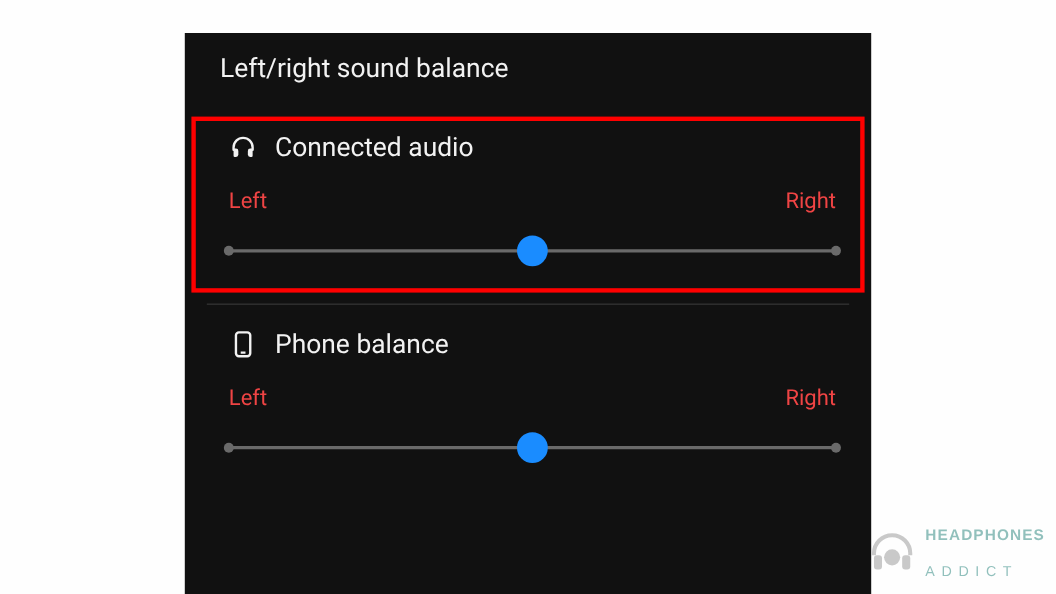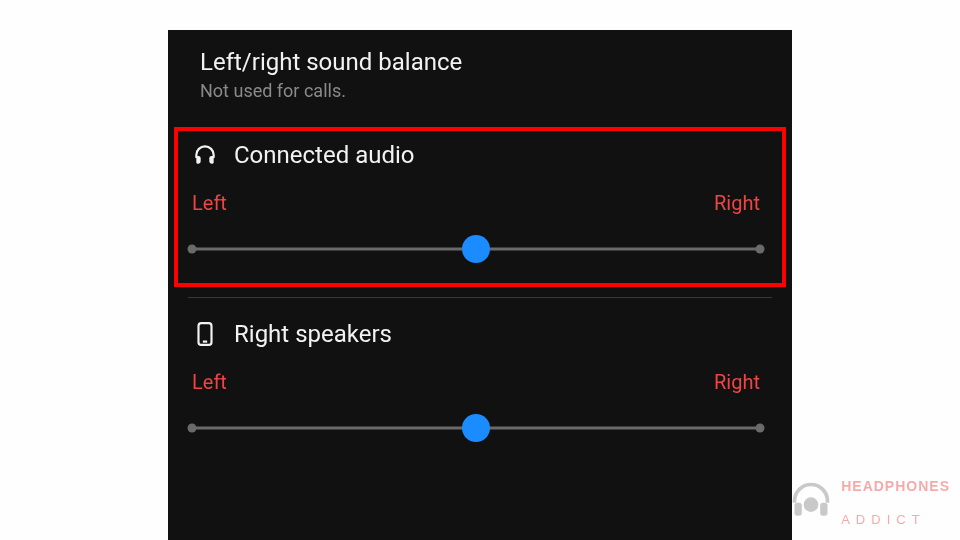--- a/index.html
+++ b/index.html
@@ -22,21 +22,21 @@
     color: #f2f2f2;
     font-size: 24px;
     font-weight: 400;
     margin-bottom: 4px;
   }
   .subtitle {
     color: #8a8a8a;
     font-size: 18px;
   }
   .section {
-    padding: 22px 20px 34px 12px;
+    padding: 22px 20px 34px 28px;
     position: relative;
     text-align: center;
   }
   .highlight-box {
     position: absolute;
     top: 8px;
     left: 6px;
     right: 6px;
     bottom: 10px;
     border: 4px solid #ff0000;
@@ -106,38 +106,38 @@
   .divider {
     height: 1px;
     background: #3a3a3a;
     margin: 0 20px;
   }
   .watermark {
     position: absolute;
     right: 10px;
     bottom: 14px;
     display: flex;
+    align-items: center;
     gap: 8px;
     opacity: 0.45;
-    color: #ef4444;
+    color: #0f766e;
     font-family: Arial, sans-serif;
   }
   .watermark-icon { width: 44px; height: 44px; }
   .watermark-text { line-height: 1; }
   .wm-top { font-size: 14px; font-weight: 700; letter-spacing: 1px; }
   .wm-bot { font-size: 13px; letter-spacing: 6px; margin-top: 20px; }
 </style>
 </head>
 <body>
 
 <div class="phone-panel">
 
   <div class="header">
     <div class="title">Left/right sound balance</div>
-    <div class="subtitle">Not used for calls.</div>
   </div>
 
   <div class="section">
     <div class="highlight-box"></div>
     <div class="section-head">
       <span class="icon">
         <svg viewBox="0 0 24 24" fill="none" stroke="#f2f2f2" stroke-width="2" stroke-linecap="round">
           <path d="M4 14v-2a8 8 0 0 1 16 0v2"></path>
           <path d="M4 14v5a1 1 0 0 0 1 1h1a2 2 0 0 0 2-2v-3a2 2 0 0 0-2-2H4z" fill="#f2f2f2" stroke="none"></path>
           <path d="M20 14v5a1 1 0 0 1-1 1h-1a2 2 0 0 1-2-2v-3a2 2 0 0 1 2-2h2z" fill="#f2f2f2" stroke="none"></path>
@@ -160,21 +160,21 @@
   <div class="divider"></div>
 
   <div class="section">
     <div class="section-head">
       <span class="icon">
         <svg viewBox="0 0 24 24" fill="none" stroke="#f2f2f2" stroke-width="2">
           <rect x="6" y="2" width="12" height="20" rx="2.5"></rect>
           <line x1="10" y1="19" x2="14" y2="19"></line>
         </svg>
       </span>
-      <span class="section-label">Right speakers</span>
+      <span class="section-label">Phone balance</span>
     </div>
     <div class="slider-labels">
       <span>Left</span>
       <span>Right</span>
     </div>
     <div class="slider-track-wrap">
       <div class="slider-track"></div>
       <div class="slider-end left"></div>
       <div class="slider-end right"></div>
       <div class="slider-thumb" style="left:50%"></div>

